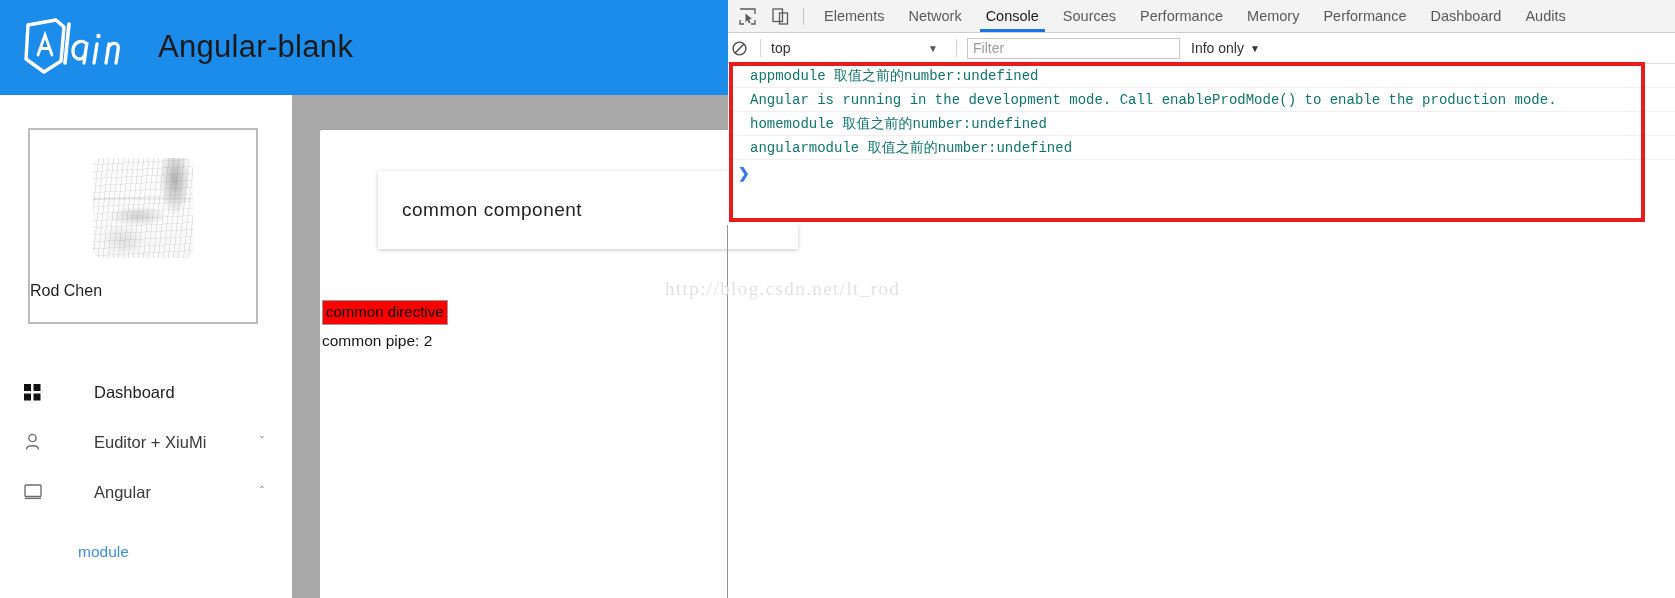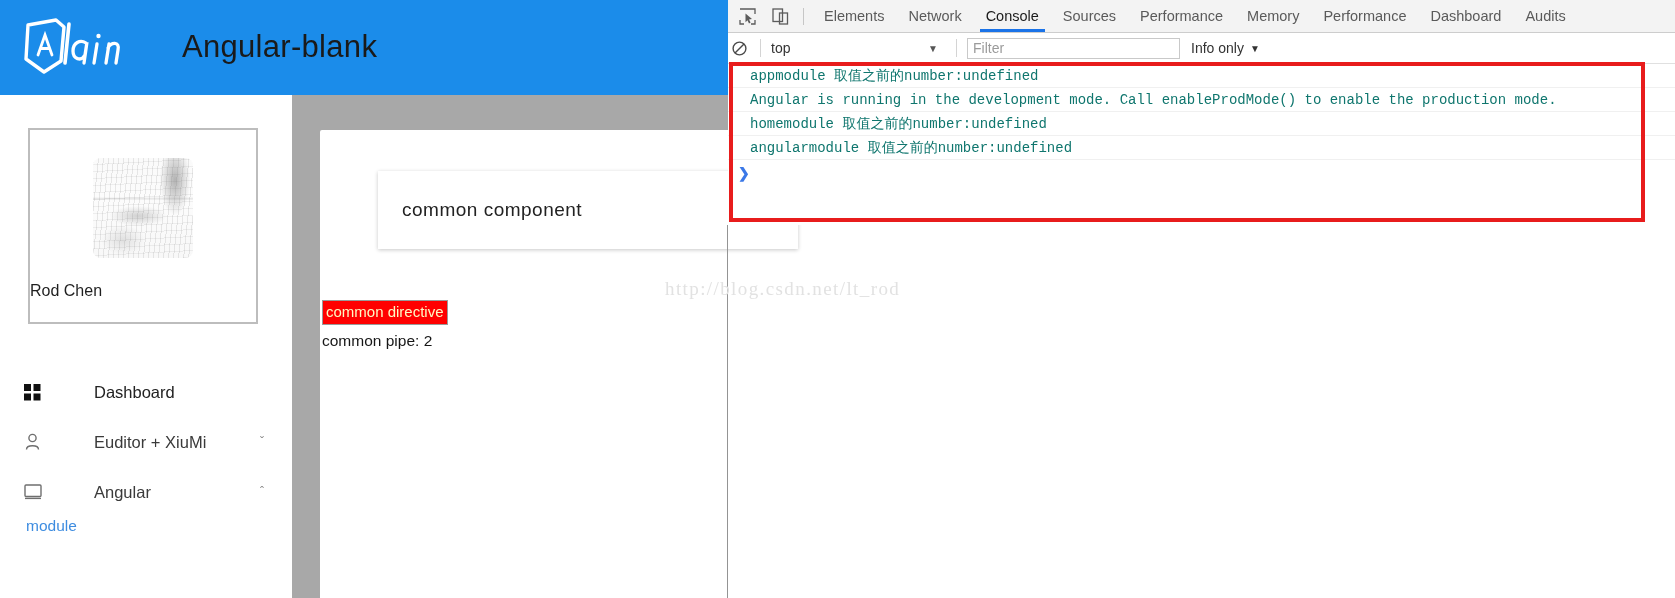--- a/index.html
+++ b/index.html
@@ -38,21 +38,21 @@
     align-items: center;
     height: 62px;
   }
   #brand-logo {
     width: 112px;
     height: 60px;
     position: relative;
   }
   #brand-logo svg { display:block; }
   #app-title {
-    margin-left: 52px;
+    margin-left: 28px;
     color: #1a1a1a;
     font-size: 31px;
     font-weight: 400;
     letter-spacing: 0.3px;
     white-space: nowrap;
     font-family: "Liberation Sans", sans-serif;
   }
 
   
   #sidebar {
@@ -143,24 +143,24 @@
   .nav-chevron {
     position: absolute;
     right: 28px;
     top: 50%;
     transform: translateY(-50%);
     color: #8a8a8a;
     font-size: 12px;
     line-height: 1;
   }
   .nav-sub {
-    padding-left: 26px;
+    padding-left: 78px;
     height: 44px;
     display: flex;
-    align-items: flex-start;
+    align-items: flex-end;
     cursor: pointer;
   }
   .nav-sub .nav-sublabel {
     font-size: 15.5px;
     color: #3d8ce0;
   }
 
   
   #main {
     position: absolute;
@@ -191,21 +191,21 @@
     top: 50%;
     transform: translateY(-50%);
     font-size: 19px;
     color: #222;
     letter-spacing: 0.5px;
   }
   #directive-chip {
     position: absolute;
     left: 2px; top: 170px;
     background: #ff0000;
-    color: #fef9c3;
+    color: #000000;
     font-size: 15px;
     padding: 2px 3px 3px 3px;
     border: 1px solid #9a9a9a;
     box-sizing: border-box;
     line-height: 18px;
   }
   #pipe-text {
     position: absolute;
     left: 2px; top: 202px;
     font-size: 15.5px;

